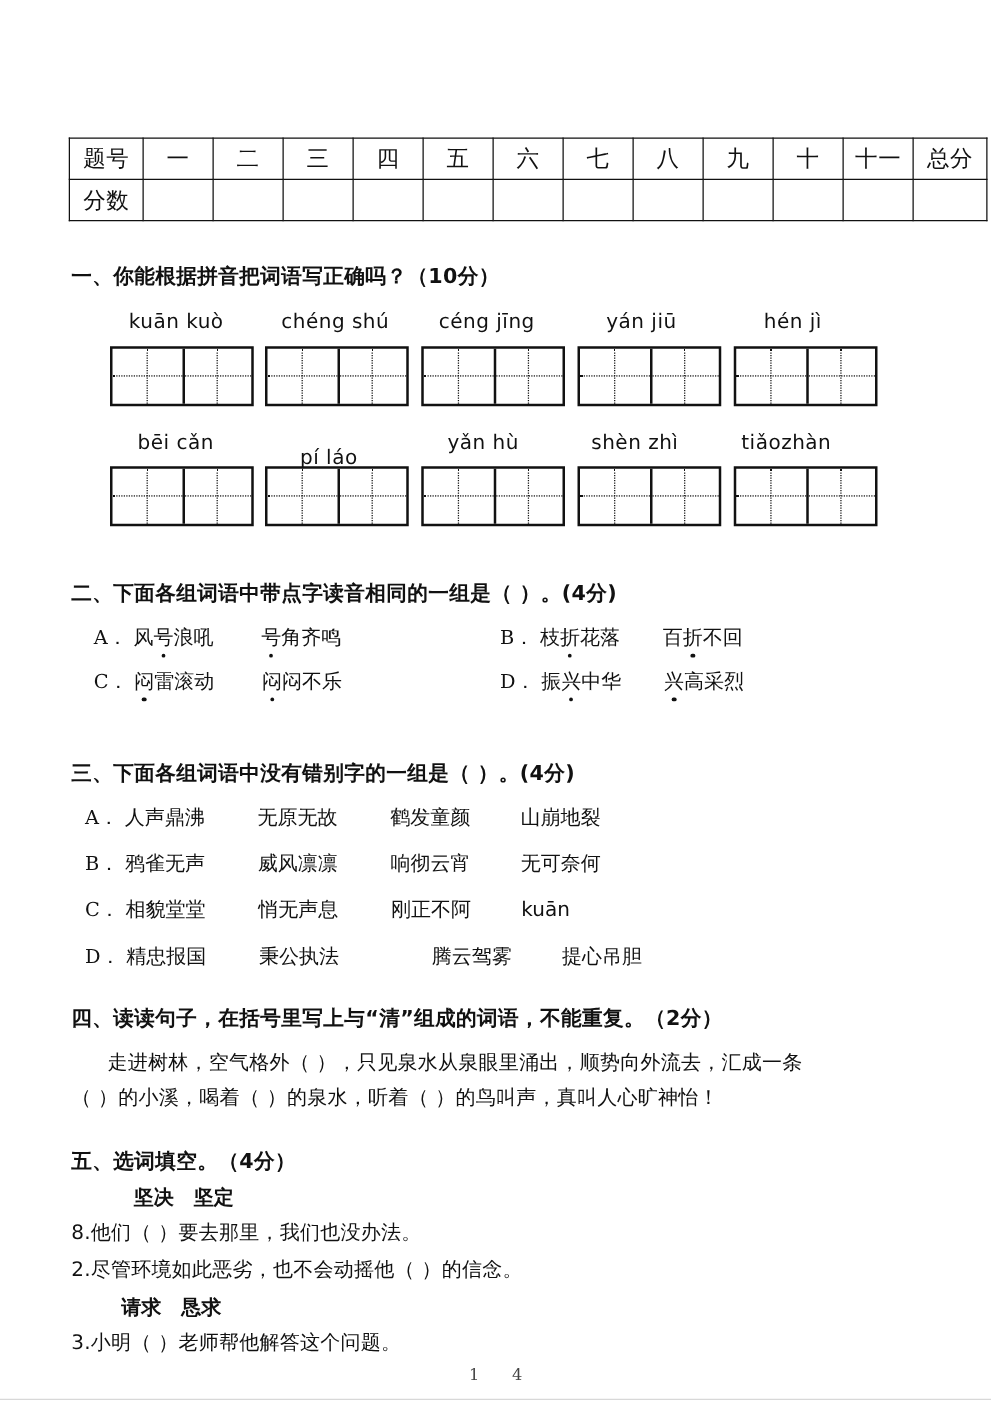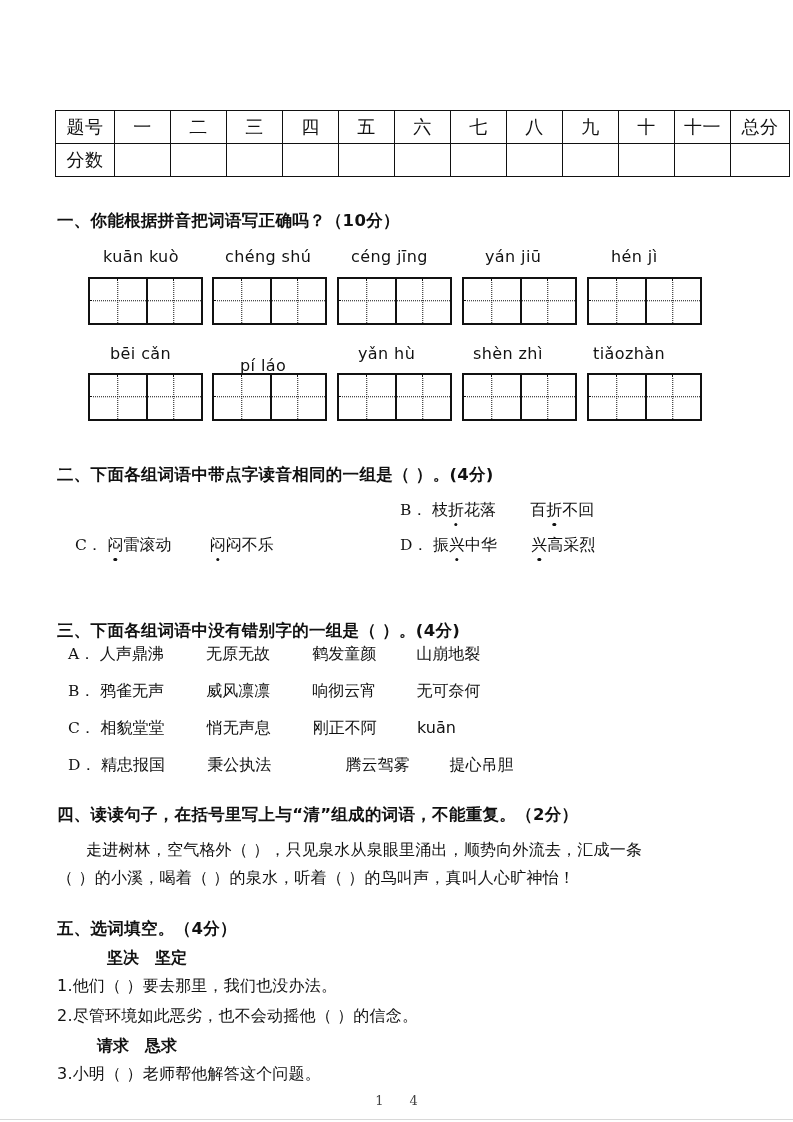--- a/index.html
+++ b/index.html
@@ -270,20 +270,26 @@
     <div class="cell"></div>
     <div class="cell"></div>
   </div>
   <div class="tzg" style="left:587px; top:373px;">
     <div class="cell"></div>
     <div class="cell"></div>
   </div>
 
   <div class="sec-head" style="left:57px; top:464px;">二、下面各组词语中带点字读音相同的一组是（      ）。(4分)</div>
 
+  <div class="choice-row" style="left:75px; top:500px;">
+    <span class="opt-letter">A．</span>
+    <span>风</span><span class="dotted-char">号</span><span>浪吼</span>
+    <span style="display:inline-block;width:28px;"></span>
+    <span></span><span class="dotted-char">号</span><span>角齐鸣</span>
+  </div>
 
   <div class="choice-row" style="left:400px; top:500px;">
     <span class="opt-letter">B．</span>
     <span>枝</span><span class="dotted-char">折</span><span>花落</span>
     <span style="display:inline-block;width:24px;"></span>
     <span>百</span><span class="dotted-char">折</span><span>不回</span>
   </div>
 
   <div class="choice-row" style="left:400px; top:535px;">
     <span class="opt-letter">D．</span>
@@ -292,21 +298,21 @@
     <span></span><span class="dotted-char">兴</span><span>高采烈</span>
   </div>
 
   <div class="choice-row" style="left:75px; top:535px;">
     <span class="opt-letter">C．</span>
     <span></span><span class="dotted-char">闷</span><span>雷滚动</span>
     <span style="display:inline-block;width:28px;"></span>
     <span></span><span class="dotted-char">闷</span><span>闷不乐</span>
   </div>
 
-  <div class="sec-head" style="left:57px; top:608px;margin-top:12px;">三、下面各组词语中没有错别字的一组是（      ）。(4分)</div>
+  <div class="sec-head" style="left:57px; top:608px;">三、下面各组词语中没有错别字的一组是（      ）。(4分)</div>
 
   <div class="choice-row" style="left:68px; top:681px;">
     <span class="opt-letter">B．</span>
     <span style="display:inline-block;width:78px;">鸦雀无声</span>
     <span style="display:inline-block;width:18px;"></span>
     <span style="display:inline-block;width:78px;">威风凛凛</span>
     <span style="display:inline-block;width:18px;"></span>
     <span style="display:inline-block;width:78px;">响彻云宵</span>
     <span style="display:inline-block;width:16px;"></span>
     <span style="display:inline-block;width:78px;">无可奈何</span>
@@ -344,21 +350,21 @@
     <span style="display:inline-block;width:16px;"></span>
     <span style="display:inline-block;width:78px;">提心吊胆</span>
   </div>
 
   <div class="sec-head" style="left:57px; top:804px;">四、读读句子，在括号里写上与“清”组成的词语，不能重复。（2分）</div>
   <div class="body-line" style="left:86px; top:840px;">走进树林，空气格外（      ），只见泉水从泉眼里涌出，顺势向外流去，汇成一条</div>
   <div class="body-line" style="left:57px; top:868px;">（      ）的小溪，喝着（      ）的泉水，听着（      ）的鸟叫声，真叫人心旷神怡！</div>
 
   <div class="sec-head" style="left:57px; top:918px;">五、选词填空。（4分）</div>
   <div class="wordbank" style="left:107px; top:948px;">坚决　坚定</div>
-  <div class="body-line" style="left:57px; top:976px;">1.他们（         ）要去那里，我们也没办法。</div>
+  <div class="body-line" style="left:57px; top:976px;">8.他们（         ）要去那里，我们也没办法。</div>
   <div class="body-line" style="left:57px; top:1006px;">2.尽管环境如此恶劣，也不会动摇他（        ）的信念。</div>
   <div class="wordbank" style="left:97px; top:1036px;">请求　恳求</div>
   <div class="body-line" style="left:57px; top:1064px;">3.小明（        ）老师帮他解答这个问题。</div>
 
   <div class="footer-nums">
     <span class="pg">1</span><span class="gap"></span><span class="pg">4</span>
   </div>
   <div class="bottom-rule"></div>
 
 </div>

